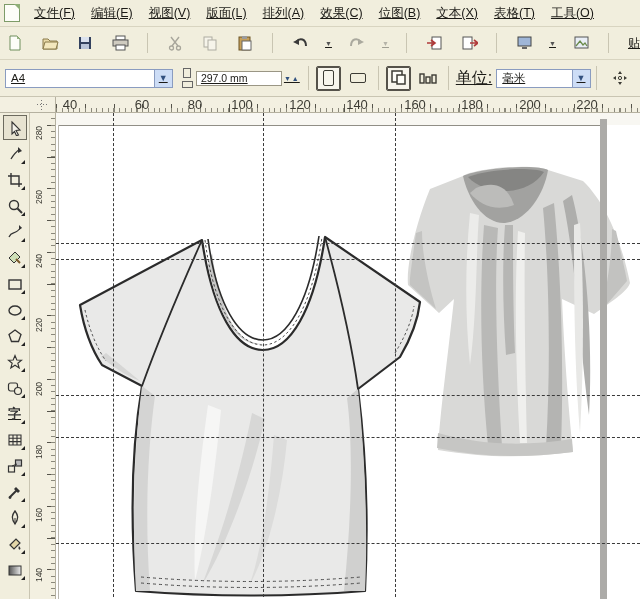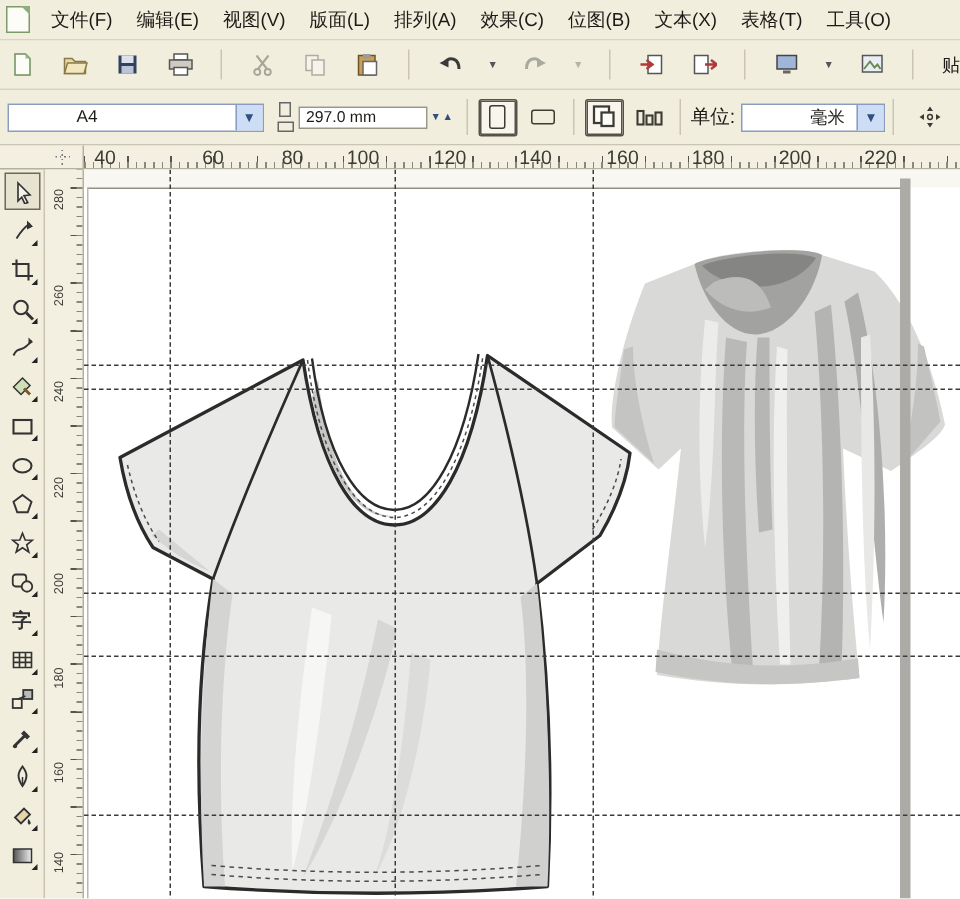--- a/index.html
+++ b/index.html
@@ -1,52 +1,52 @@
 <!DOCTYPE html>
 <html><head>
 <meta charset="utf-8">
 <style>
   html,body{margin:0;padding:0;background:#fff;}
   .app{position:relative;width:640px;height:599px;overflow:hidden;
        font-family:"Liberation Sans","DejaVu Sans",sans-serif;
-       background:#efecdb;color:#1c1b17;}
+       background:#efecdb;color:#1c1b17;text-decoration:underline;}
   
   .menubar{height:26px;display:flex;align-items:center;border-bottom:1px solid #d8d4c0;background:#f1eedd;}
   .doc-icon{width:16px;height:18px;margin:0 6px 0 4px;position:relative;background:#fdfdf8;border:1px solid #7d9b68;box-sizing:border-box;}
   .doc-icon::after{content:"";position:absolute;right:-1px;top:-1px;border:3px solid #8fae77;border-left-color:transparent;border-bottom-color:transparent;}
   .menu-item{font-size:12.5px;padding:3px 8px;white-space:nowrap;cursor:default;}
   
   .toolbar{height:32px;display:flex;align-items:center;gap:13px;padding:0 4px;background:#f1eedd;border-bottom:1px solid #d8d4c0;}
   .tbtn{width:22px;height:22px;display:flex;align-items:center;justify-content:center;flex:0 0 auto;}
   .tbtn svg{display:block;}
   .tsep{width:1px;height:20px;background:#c9c5b2;margin:0 3px;flex:0 0 auto;}
   .tdrop{width:9px;height:22px;display:flex;align-items:center;justify-content:center;font-size:7px;color:#555;flex:0 0 auto;}
   .snap-label{font-size:12px;padding:0 3px;white-space:nowrap;}
   .zoom-combo{margin-left:6px;width:62px;height:20px;background:#fff;border:1px solid #9b97854d;border:1px solid #a8a492;font-size:11.5px;display:flex;align-items:center;padding-left:6px;}
   .gray{opacity:.38;}
   
   .propbar{height:36px;display:flex;align-items:center;padding:0 5px;background:#f1eedd;border-bottom:1px solid #c9c5b2;}
   .combo{display:flex;align-items:stretch;background:#fff;border:1px solid #8a9cc0;height:19px;box-sizing:border-box;}
-  .combo .val{flex:1;font-size:11.5px;display:flex;align-items:center;padding-left:5px;margin-left:40px;}
+  .combo .val{flex:1;font-size:11.5px;display:flex;align-items:center;padding-left:5px;}
   .combo .arrow{width:17px;background:#cdddf6;border-left:1px solid #8a9cc0;color:#31507f;font-size:9px;display:flex;align-items:center;justify-content:center;}
   .page-combo{width:178px;margin-right:8px;}
   .paper-icons{display:flex;flex-direction:column;justify-content:center;gap:3px;margin-right:2px;font-size:9px;color:#444;width:14px;align-items:center;}
   .pi{width:8px;height:10px;border:1px solid #666;box-sizing:border-box;}
   .pi.land{width:11px;height:7px;}
   .fields{display:flex;flex-direction:column;gap:2px;margin-right:2px;}
   .spinrow{display:flex;align-items:center;gap:1px;}
   .spinfield{width:86px;height:15px;border:1px solid #9a9685;background:#fff;font-size:10.5px;display:flex;align-items:center;padding-left:4px;box-sizing:border-box;}
   .spinner{font-size:7px;color:#30507e;letter-spacing:1px;padding:0 1px;}
   .pbtn{width:27px;height:25px;border:1px solid #8f8b7a;border-radius:2px;display:flex;align-items:center;justify-content:center;background:transparent;box-sizing:border-box;margin:0 2px;}
   .pbtn.pressed{border:1px solid #55524a;box-shadow:inset 0 0 0 1px #55524a;background:#f7f5ec;}
   .oi{border:1.5px solid #3c3b34;box-sizing:border-box;}
   .oi.port{width:11px;height:16px;border-radius:2px;}
   .oi.land{width:16px;height:10px;border-radius:2px;}
   .psep{width:1px;height:24px;background:#c9c5b2;margin:0 5px;}
-  .units-label{font-size:13px;margin:0 4px 0 2px;white-space:nowrap;}
+  .units-label{font-size:16px;margin:0 4px 0 2px;white-space:nowrap;}
   .units-combo{width:100px;}
   
   .rulerrow{height:16px;display:flex;}
   .ruler-corner{width:56px;height:16px;background:#f3f0e1;border-right:1px solid #b5b1a0;border-bottom:1px solid #b5b1a0;position:relative;box-sizing:border-box;}
   .origin{position:absolute;right:8px;top:3px;width:10px;height:10px;
      background-image:repeating-linear-gradient(90deg,#777 0 1px,transparent 1px 3px),repeating-linear-gradient(0deg,#777 0 1px,transparent 1px 3px);
      background-size:10px 1px,1px 10px;background-position:0 4px,4px 0;background-repeat:no-repeat;}
   .hruler{position:relative;flex:1;background:#f3f0e1;border-bottom:1px solid #b5b1a0;box-sizing:border-box;
      background-image:repeating-linear-gradient(90deg,#8a887b 0 1px,transparent 1px 5.75px),repeating-linear-gradient(90deg,#55534a 0 1px,transparent 1px 28.75px);
      background-size:100% 4px,100% 8px;background-position:left bottom,left bottom;background-repeat:no-repeat;}

